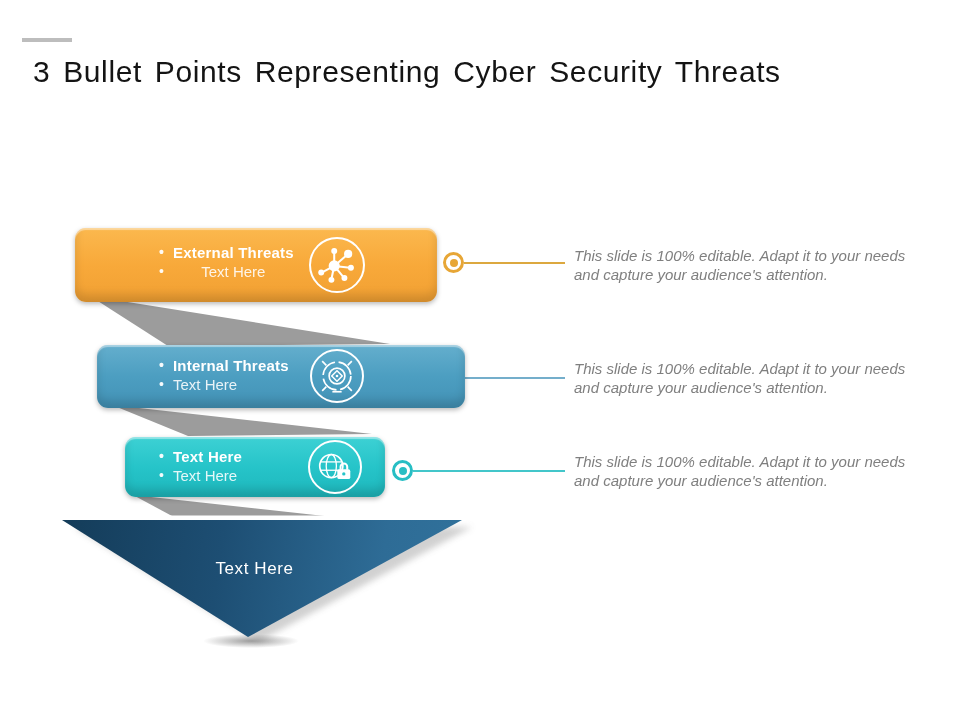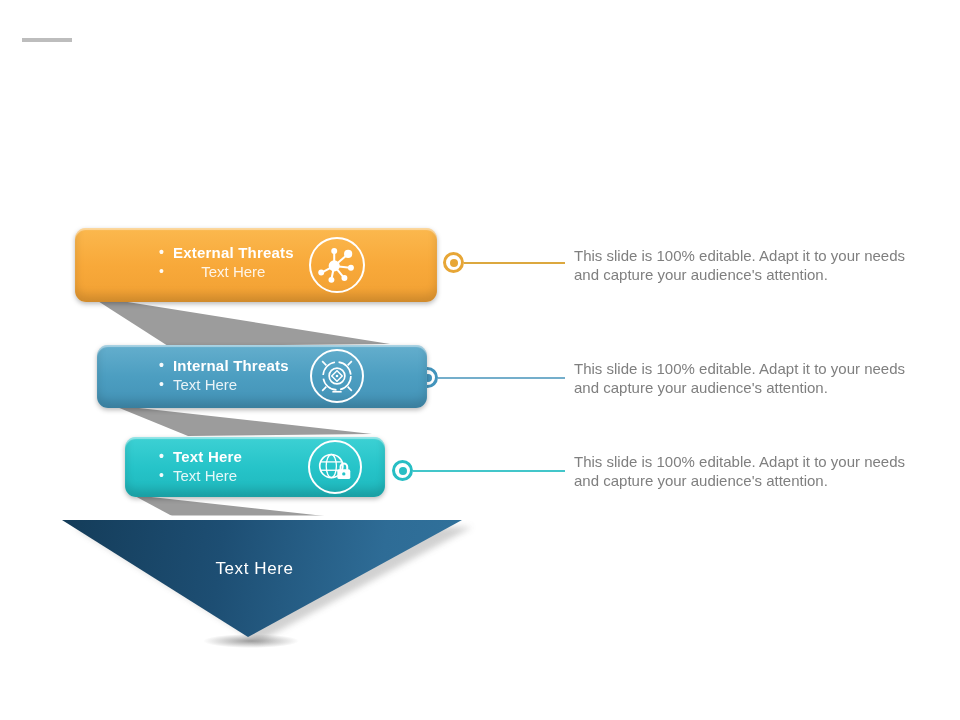--- a/index.html
+++ b/index.html
@@ -15,21 +15,21 @@
   }
   .shapes{position:absolute;left:0;top:0;z-index:1;}
   .banner{
     position:absolute;z-index:3;border-radius:11px;box-sizing:border-box;
     box-shadow:0 2px 5px rgba(0,0,0,0.28),
                inset 0 2px 1px rgba(255,255,255,0.45),
                inset 0 -7px 10px rgba(0,0,0,0.14);
   }
   .banner-1{left:75px;top:228px;width:362px;height:74px;
     background:linear-gradient(180deg,#FBB84E 0%,#F8A93A 50%,#F1A033 100%);}
-  .banner-2{left:97px;top:345px;width:330px;height:63px;
+  .banner-2{left:97px;top:345px;width:368px;height:63px;
     background:linear-gradient(180deg,#64AECD 0%,#4C9EC1 50%,#4392B6 100%);}
   .banner-3{left:125px;top:437px;width:260px;height:60px;
     background:linear-gradient(180deg,#3DD1D4 0%,#26C4C9 50%,#1EB7BC 100%);}
   .banner ul{list-style:none;margin:0;padding:0;position:absolute;}
   .banner-1 ul{left:83px;top:16px;text-align:center;}
   .banner-2 ul{left:61px;top:12px;}
   .banner-3 ul{left:33px;top:11px;}
   .banner li{position:relative;padding-left:15px;font-size:15px;line-height:18.5px;color:#ffffff;}
   .banner li.heading{font-weight:bold;letter-spacing:0.2px;}
   .banner li.sub{color:rgba(255,255,255,0.88);}
@@ -46,31 +46,32 @@
   .ring-1 .dot{background:#E7A636;}
   .ring-2{left:417px;top:367px;width:21px;height:21px;border:3.5px solid #4394BC;}
   .ring-2 .dot{background:#4394BC;}
   .ring-3{left:392px;top:460px;width:21px;height:21px;border:3.5px solid #27BEC4;}
   .ring-3 .dot{background:#27BEC4;}
   .connector-line{position:absolute;z-index:2;height:1.6px;}
   .line-1{left:464px;top:262px;width:101px;background:#DCA83F;}
   .line-2{left:438px;top:377px;width:127px;background:#74AECB;}
   .line-3{left:413px;top:470px;width:152px;background:#43C6CA;}
   .note{position:absolute;z-index:2;left:574px;width:358px;margin:0;
-        font-size:15px;color:#7F7F7F;line-height:19px;}
+        font-size:15px;font-style:italic;color:#7F7F7F;line-height:19px;}
   .note-1{top:246px;} .note-2{top:359px;} .note-3{top:452px;}
   .arrow-label{position:absolute;z-index:2;left:182px;top:559px;width:145px;text-align:center;
         color:#ffffff;font-size:17px;letter-spacing:0.6px;}
 </style>
 </head>
 <body>
 
 <div class="slide">
 
   <div class="title-dash"></div>
+  <h1 class="slide-title">3 Bullet Points Representing Cyber Security Threats</h1>
 
   <svg class="shapes" width="960" height="720" viewBox="0 0 960 720">
     <defs>
       <linearGradient id="arrowGrad" gradientUnits="userSpaceOnUse" x1="62" y1="520" x2="462" y2="575">
         <stop offset="0" stop-color="#143C59"></stop>
         <stop offset="0.4" stop-color="#1D4E73"></stop>
         <stop offset="0.8" stop-color="#2E6C96"></stop>
         <stop offset="1" stop-color="#30719B"></stop>
       </linearGradient>
       <radialGradient id="tipShadow" cx="0.5" cy="0.5" r="0.5">

